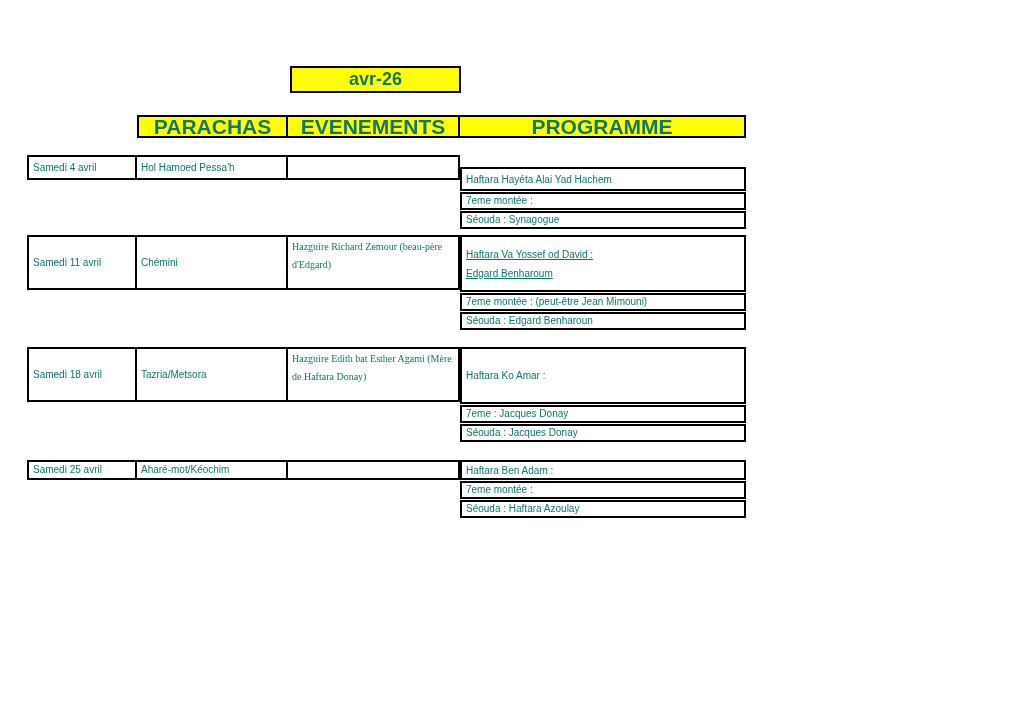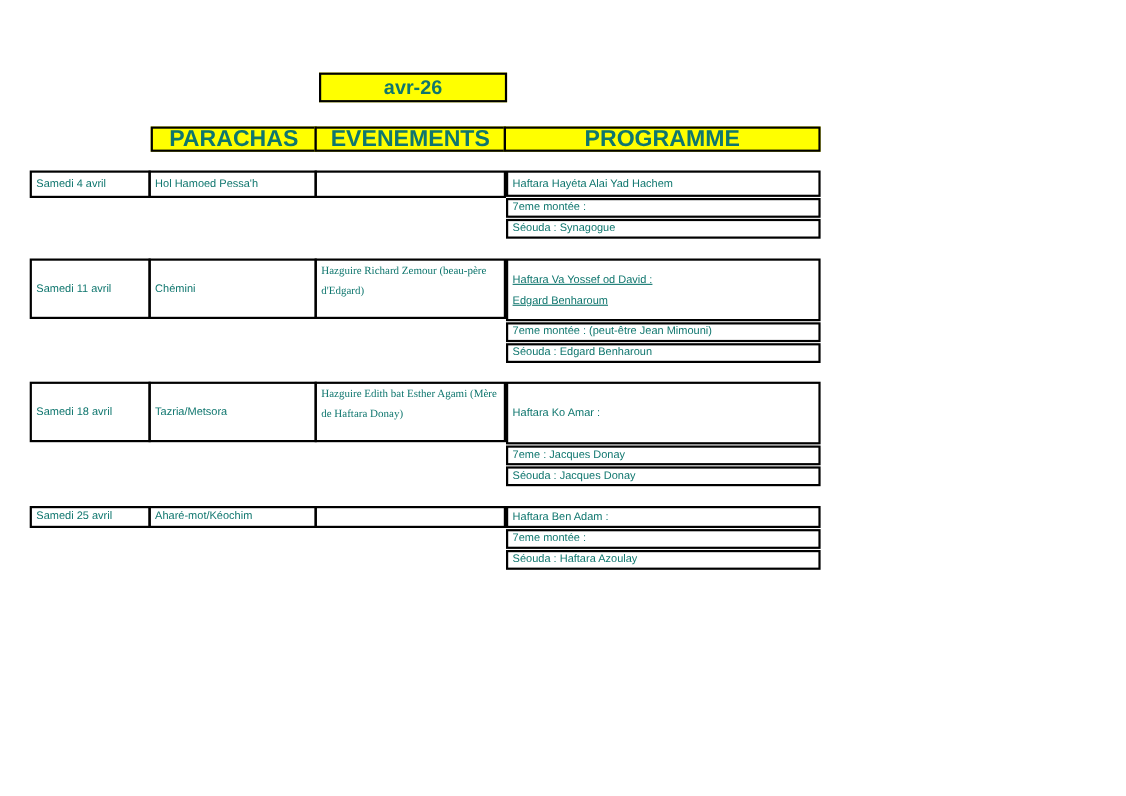--- a/index.html
+++ b/index.html
@@ -80,21 +80,21 @@
   .prog .montee, .prog .seouda {
     height: 18px;
     margin-top: 1px;
     display: flex; align-items: center;
     line-height: 14px;
   }
 
   
   .block.b1 { top: 155px; }
   .block.b1 .left-row .cell { height: 25px; }
-  .block.b1 .haftara { height: 24px; }
+  .block.b1 .haftara { height: 24px; margin-top: 12px; }
 
   .block.b2 { top: 235px; }
   .block.b2 .left-row .cell { height: 55px; }
   .block.b2 .haftara { height: 57px; text-decoration: underline; }
 
   .block.b3 { top: 347px; }
   .block.b3 .left-row .cell { height: 55px; }
   .block.b3 .haftara { height: 57px; }
 
   .block.b4 { top: 460px; }

